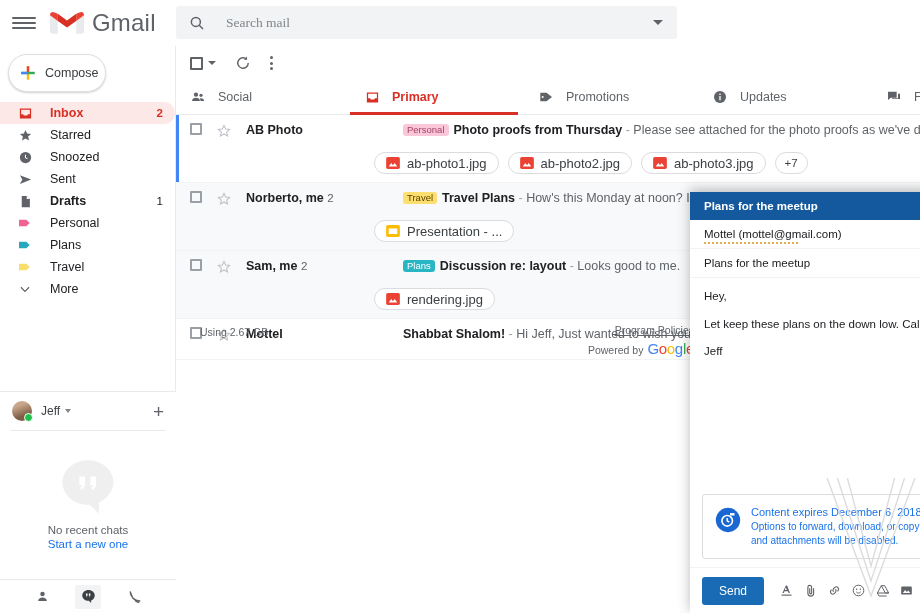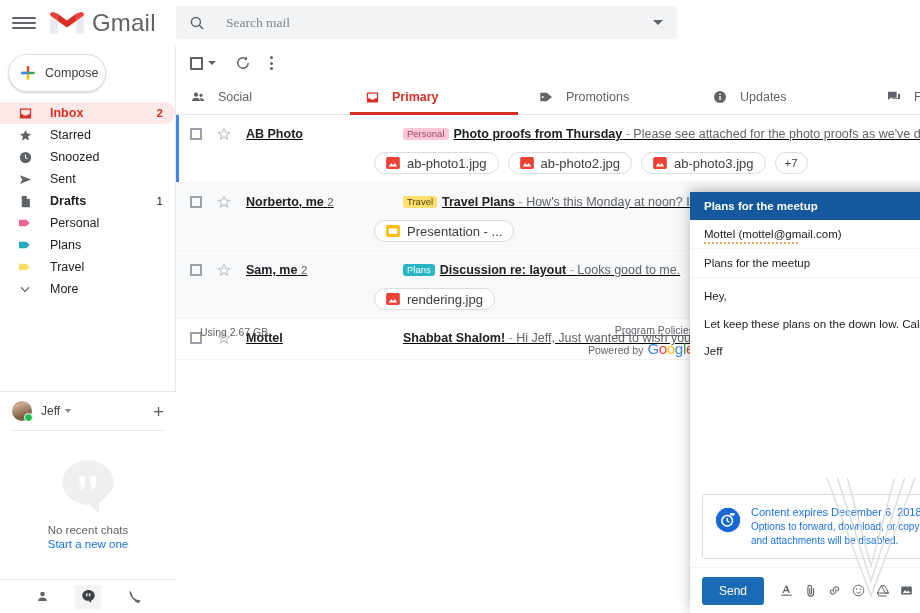--- a/index.html
+++ b/index.html
@@ -153,21 +153,21 @@
   .mail-list { position: absolute; left: 176px; top: 115px; width: 744px; background: #fff; }
   .mail-row {
     position: relative; border-bottom: 1px solid #f1f3f4;
     padding: 8px 0 8px 0; cursor: pointer; background: #fff;
   }
   .mail-row.unread { background: #fff; }
   .mail-row.read { background: #f8f9fa; }
   .mail-row .accent {
     position: absolute; left: 0; top: 0; bottom: 0; width: 3px; background: #4285f4;
   }
-  .row-main { display: flex; align-items: center; height: 22px; text-decoration: underline; }
+  .row-main { display: flex; height: 22px; }
   .rcb {
     width: 12px; height: 12px; border: 2px solid #9aa0a6; border-radius: 1px;
     margin-left: 14px; flex: none; cursor: pointer;
   }
   .star { margin-left: 14px; width: 16px; height: 16px; flex: none; cursor: pointer; }
   .sender { margin-left: 14px; width: 145px; font-size: 12.5px; color: #202124; flex: none; white-space: nowrap; overflow: hidden;}
   .sender.b { font-weight: bold; }
   .sender .ct { font-weight: normal; color: #5f6368; font-size: 11.5px; }
   .subjline {
     margin-left: 12px; flex: 1; font-size: 12.5px; color: #5f6368;

